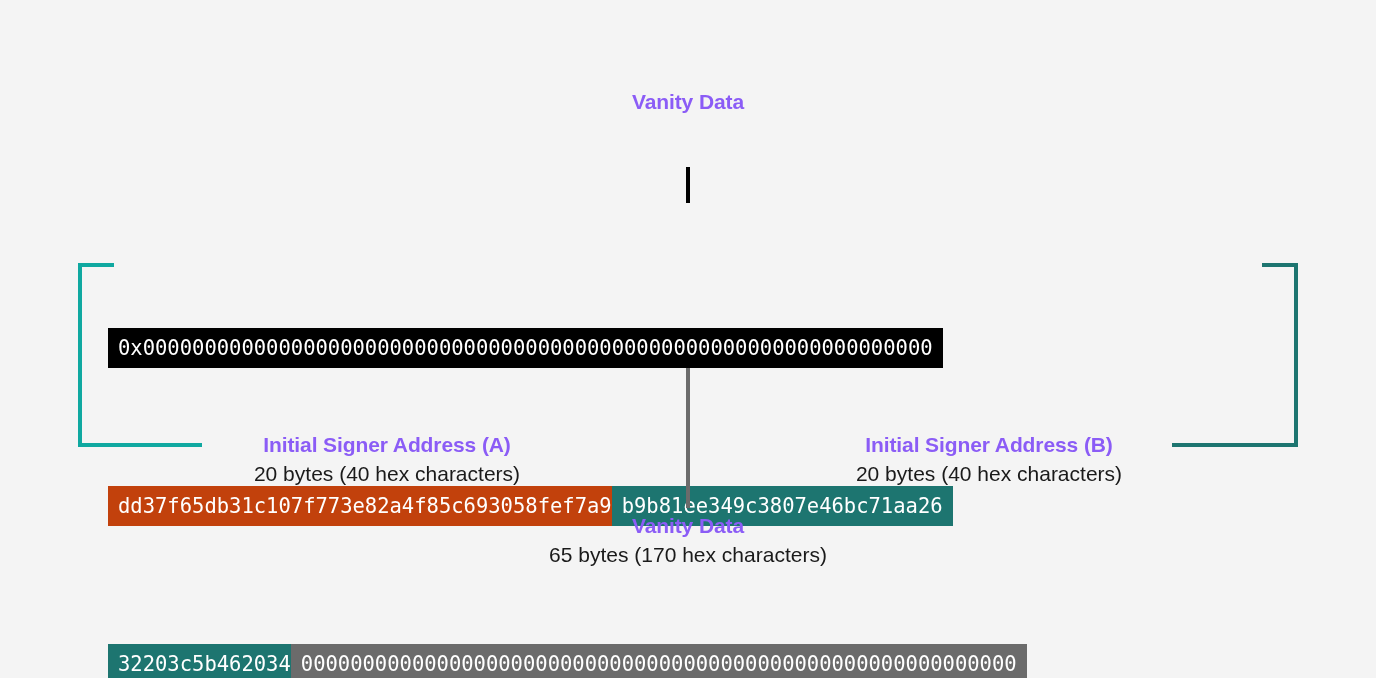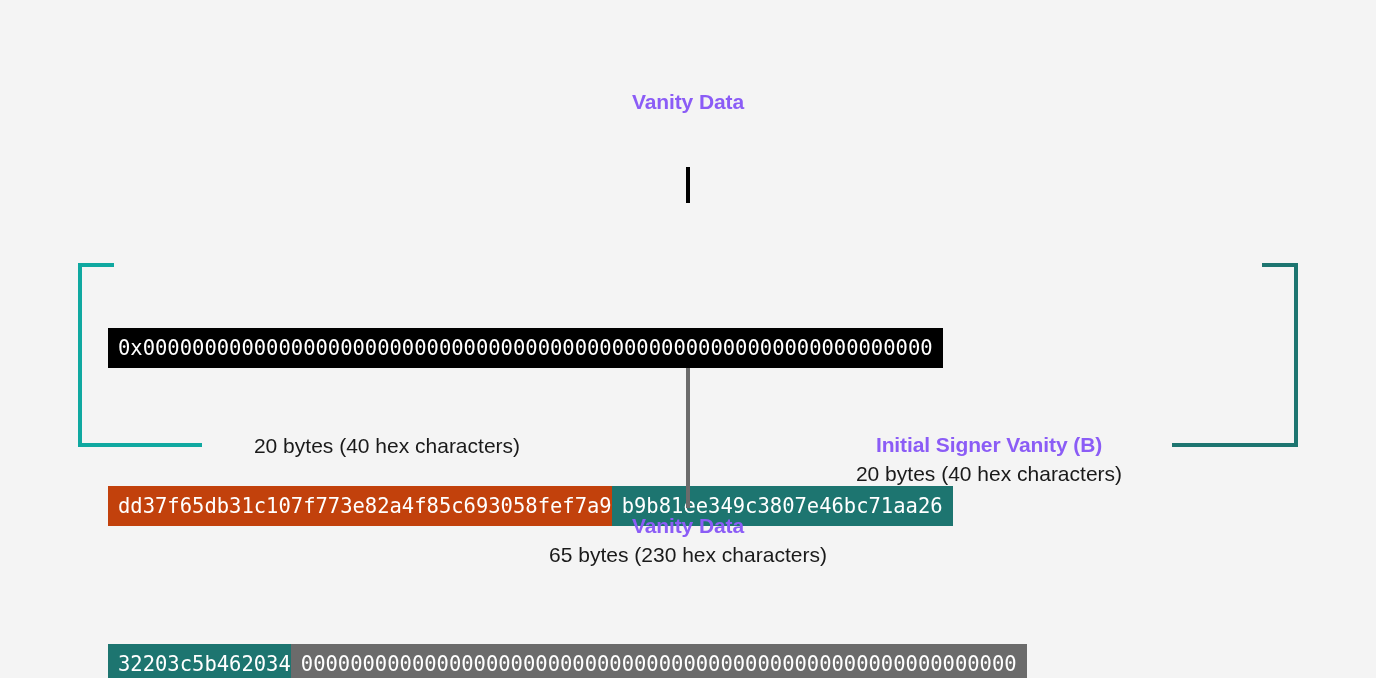--- a/index.html
+++ b/index.html
@@ -144,28 +144,29 @@
 
   <div class="bracket-a" id="bracket-a-top"></div>
   <div class="bracket-a" id="bracket-a-vert"></div>
   <div class="bracket-a" id="bracket-a-bottom"></div>
 
   <div class="bracket-b" id="bracket-b-top"></div>
   <div class="bracket-b" id="bracket-b-vert"></div>
   <div class="bracket-b" id="bracket-b-bottom"></div>
 
   <div class="label-group" id="signer-a-label">
+    <div class="label-title">Initial Signer Address (A)</div>
     <div class="label-sub">20 bytes (40 hex characters)</div>
   </div>
 
   <div class="label-group" id="signer-b-label">
-    <div class="label-title">Initial Signer Vanity (B)</div>
+    <div class="label-title">Initial Signer Address (B)</div>
     <div class="label-sub">20 bytes (40 hex characters)</div>
   </div>
 
   <div class="conn" id="vanity-bottom-line"></div>
 
   <div class="label-group" id="vanity-bottom-label">
     <div class="label-title">Vanity Data</div>
-    <div class="label-sub">65 bytes (230 hex characters)</div>
+    <div class="label-sub">65 bytes (170 hex characters)</div>
   </div>
 
 </div>
 
 </body></html>

